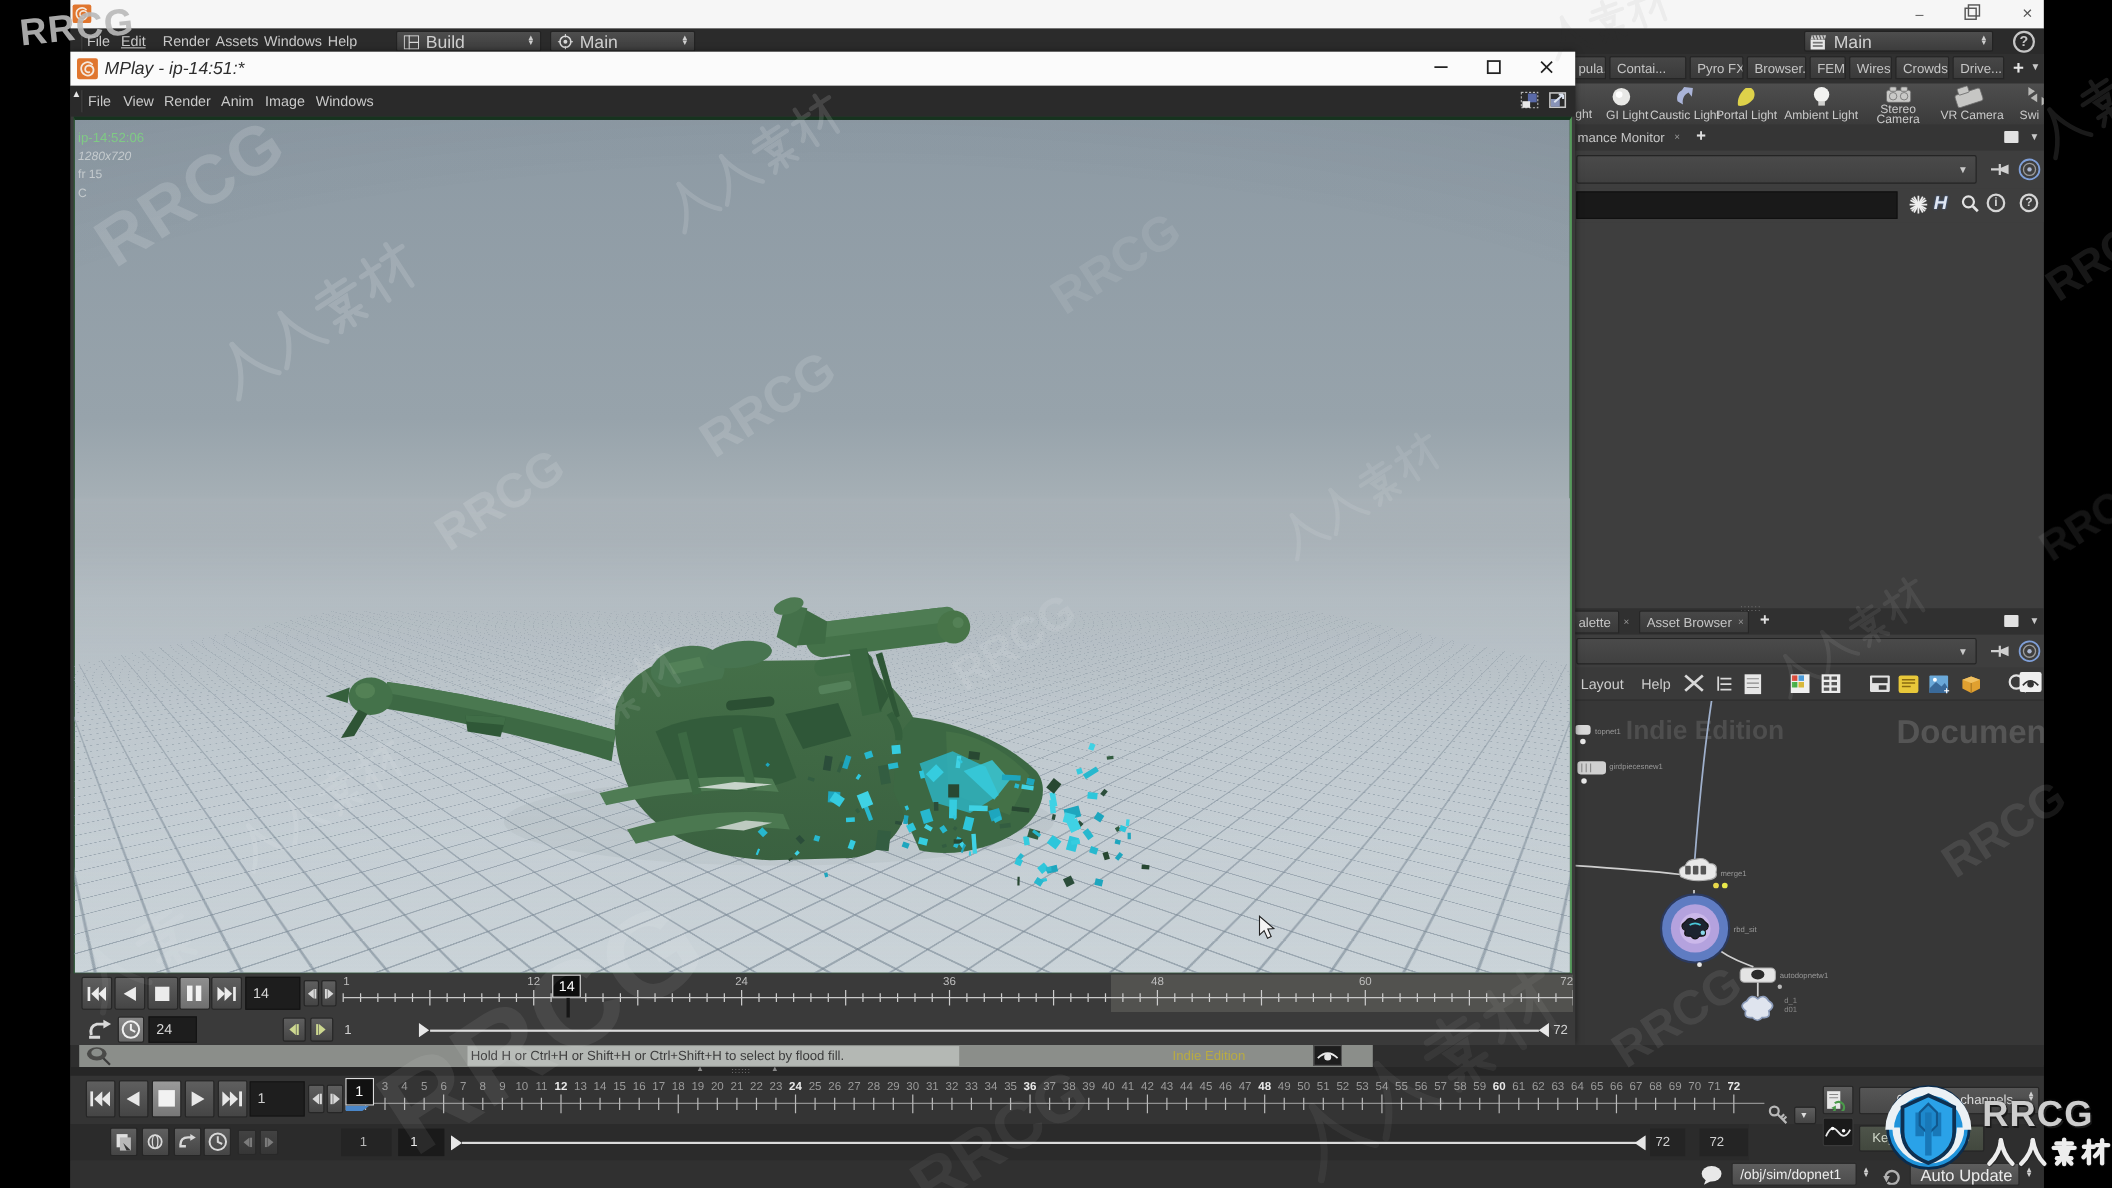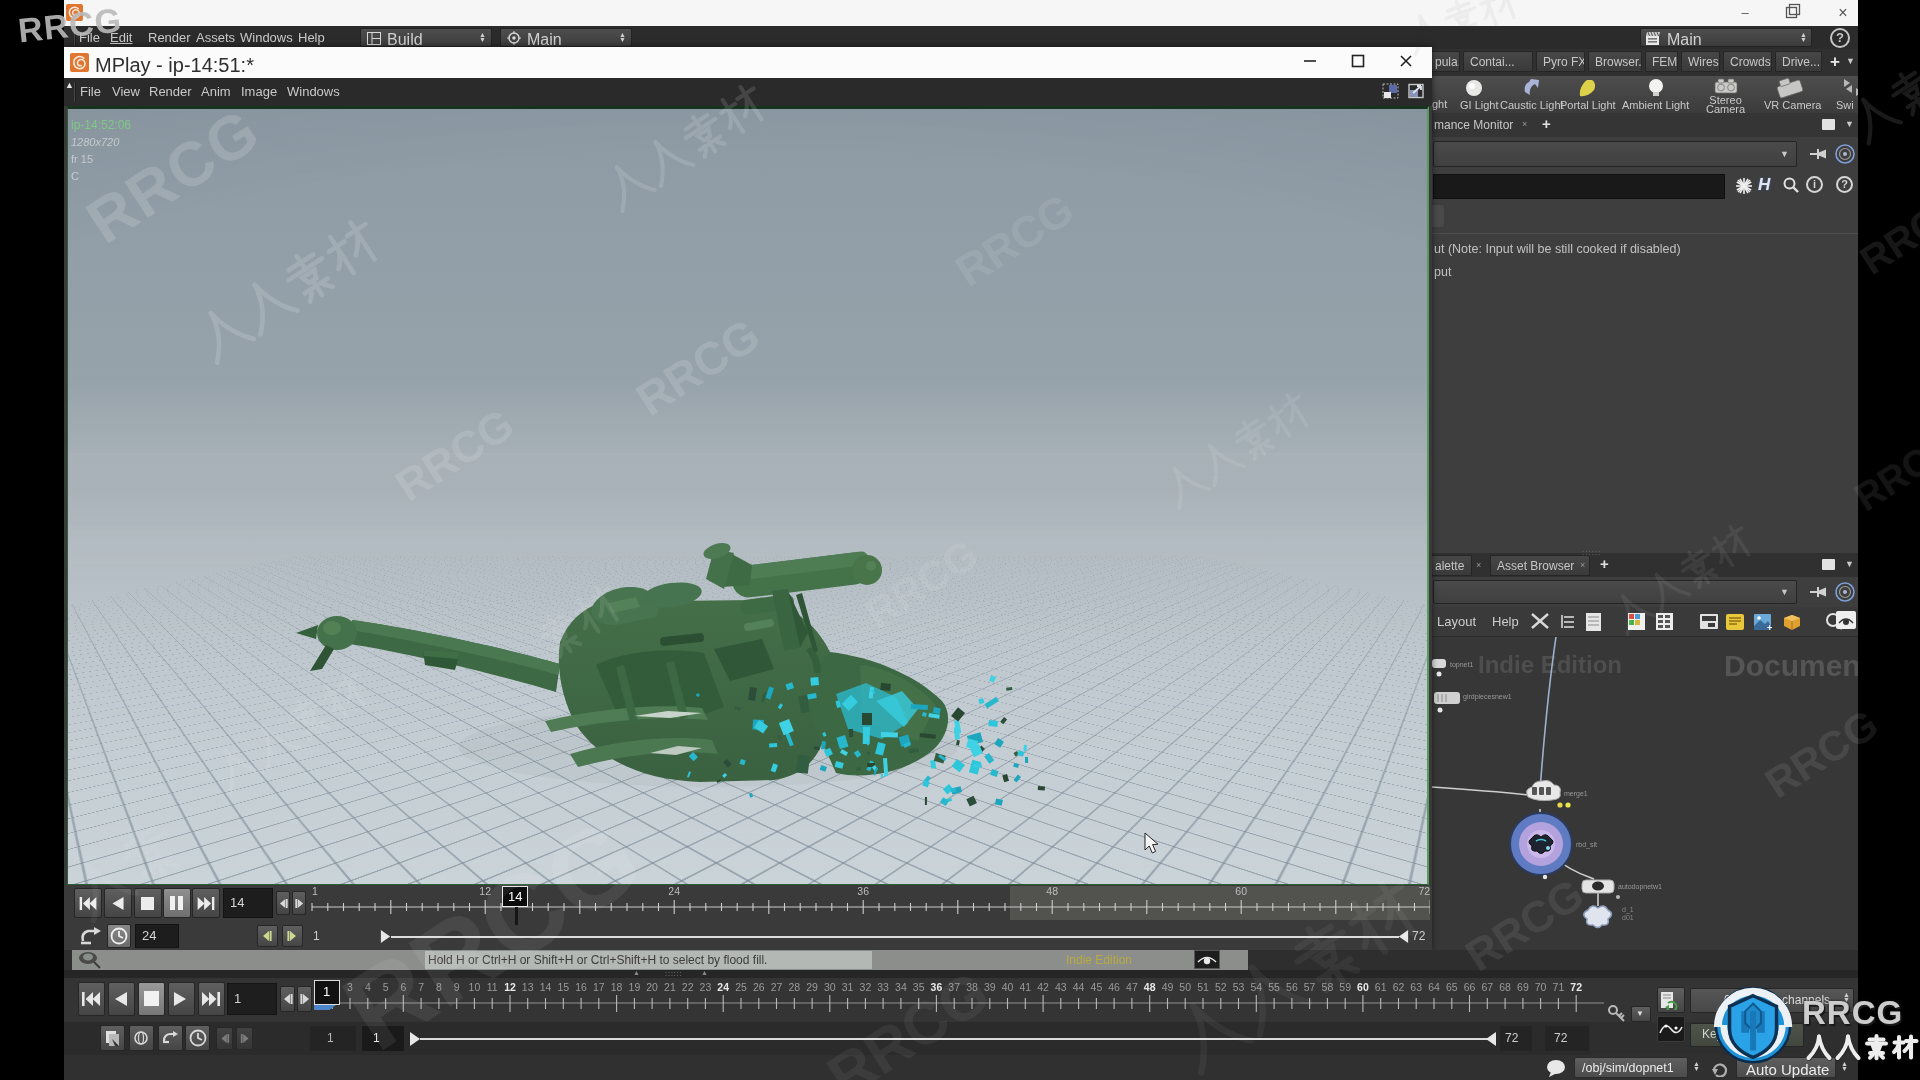--- a/index.html
+++ b/index.html
@@ -189,26 +189,20 @@
         </svg>
       <div class="t" style="left:326px;top:4px;font-size:17px;color:#dfe6f2;font-weight:bold;font-style:italic;text-shadow:0 0 2px #4a6fb0;">H</div>
       <svg width="18" height="18" style="position:absolute;left:350px;top:5px;" viewBox="0 0 18 18">
           <circle cx="7.5" cy="7.5" r="5" fill="none" stroke="#e2e2e2" stroke-width="2"></circle>
           <line x1="11.5" y1="11.5" x2="16" y2="16" stroke="#e2e2e2" stroke-width="2.4"></line>
         </svg>
       <div style="position:absolute;left:374px;top:5px;width:17px;height:17px;border:2px solid #d6d6d6;border-radius:50%;color:#d6d6d6;font-size:11px;font-weight:bold;text-align:center;line-height:13px;">i</div>
       <div style="position:absolute;left:404px;top:5px;width:17px;height:17px;border:2px solid #d6d6d6;border-radius:50%;color:#d6d6d6;font-size:11px;font-weight:bold;text-align:center;line-height:13px;">?</div>
     </div>
 
-    <div class="rpane" style="left:0;top:153px;width:426px;height:351px;background:#3e3e3e;">
-      <div style="position:absolute;left:0;top:3px;width:12px;height:22px;background:#4a4a4a;border-radius:0 3px 3px 0;"></div>
-      <div style="position:absolute;left:0;top:31px;width:426px;height:1px;background:#4e4e4e;"></div>
-      <div class="t" style="left:2px;top:40px;font-size:12.5px;color:#c2c2c2;">ut (Note: Input will be still cooked if disabled)</div>
-      <div class="t" style="left:2px;top:63px;font-size:12.5px;color:#c2c2c2;">put</div>
-    </div>
 
     <div class="rpane" style="left:0;top:504px;width:426px;height:24px;background:#303030;">
       <div class="t" style="left:150px;top:-5px;width:60px;color:#777;font-size:8px;letter-spacing:1px;">::::::</div>
       <div class="tab" style="left:-4px;width:44px;">alette</div>
       <div class="t" style="left:44px;top:7px;font-size:9px;color:#999;">×</div>
       <div class="tab" style="left:58px;width:100px;">Asset Browser</div>
       <div class="t" style="left:148px;top:7px;font-size:9px;color:#999;">×</div>
       <div class="t" style="left:168px;top:2px;font-size:15px;color:#e0e0e0;font-weight:bold;">+</div>
       <div style="position:absolute;left:390px;top:6px;width:13px;height:11px;background:#e2e2e2;border-radius:1px;"></div>
       <div class="t" style="left:413px;top:6px;font-size:9px;color:#c9c9c9;">▼</div>
@@ -346,21 +340,21 @@
       </svg>
     </div>
   </div>
 <div id="mplay">
 <div id="mp-title">
 <div class="hicon" style="left:6px;top:6px;width:19px;height:19px;">
           <svg viewBox="0 0 20 20" width="100%" height="100%">
             <path d="M14.5,5.5 C10,1.5 3.5,5 4,10.5 C4.4,15.5 10,18 13.5,15.5 C16.8,13.2 16.5,8.5 13.2,7.2 C10.5,6.2 7.8,7.8 7.8,10.4 C7.8,12.6 9.8,13.9 11.8,13.2" stroke="#f4e9df" stroke-width="1.7" fill="none" stroke-linecap="round"></path>
           </svg>
         </div>
-<div class="t" style="left:31px;top:7px;font-size:20px;color:#2e2e2e;">MPlay - ip-14:51:*</div>
+<div class="t" style="left:31px;top:7px;font-size:16px;color:#2e2e2e;font-style:italic;">MPlay - ip-14:51:*</div>
 <svg width="120" height="31" style="position:absolute;left:1235px;top:0;">
           <line x1="5" y1="14" x2="17" y2="14" stroke="#222" stroke-width="1.6"></line>
           <rect x="53.5" y="8.5" width="11" height="11" fill="none" stroke="#222" stroke-width="1.6"></rect>
           <path d="M102 9 L112 19 M112 9 L102 19" stroke="#222" stroke-width="1.6"></path>
         </svg>
 </div>
 <div id="mp-menu">
 <div style="position:absolute;left:10px;top:4px;width:2px;height:20px;background:#454545;border-right:1px solid #1e1e1e;"></div>
 <div class="mitem" style="left:16px;top:6px;">File</div>
 <div class="mitem" style="left:48px;top:6px;">View</div>

